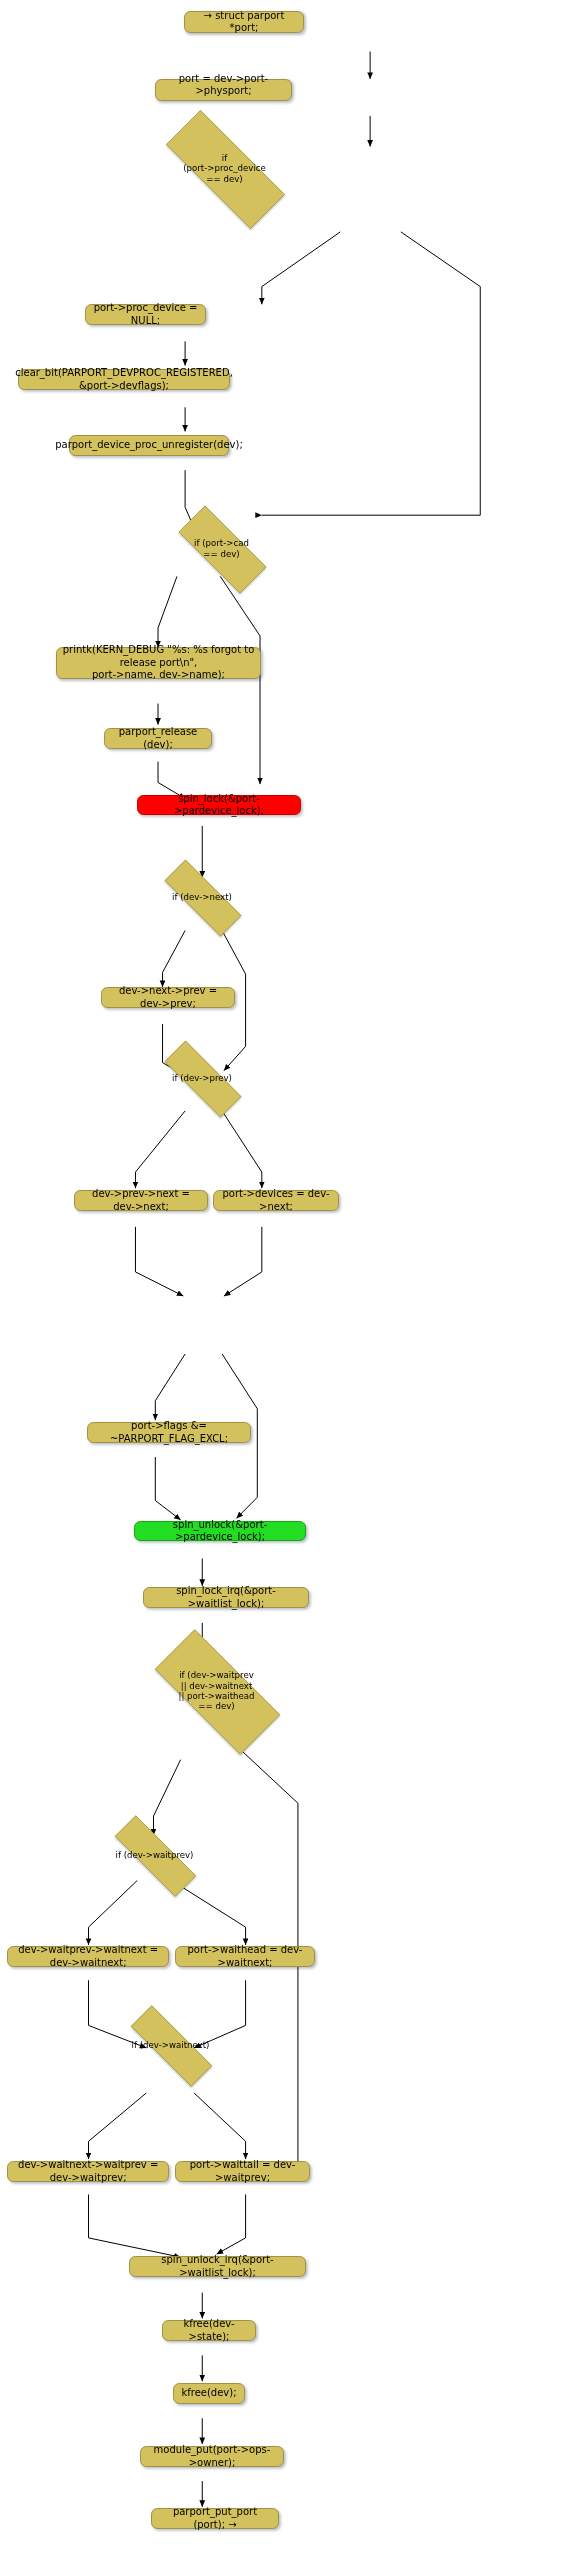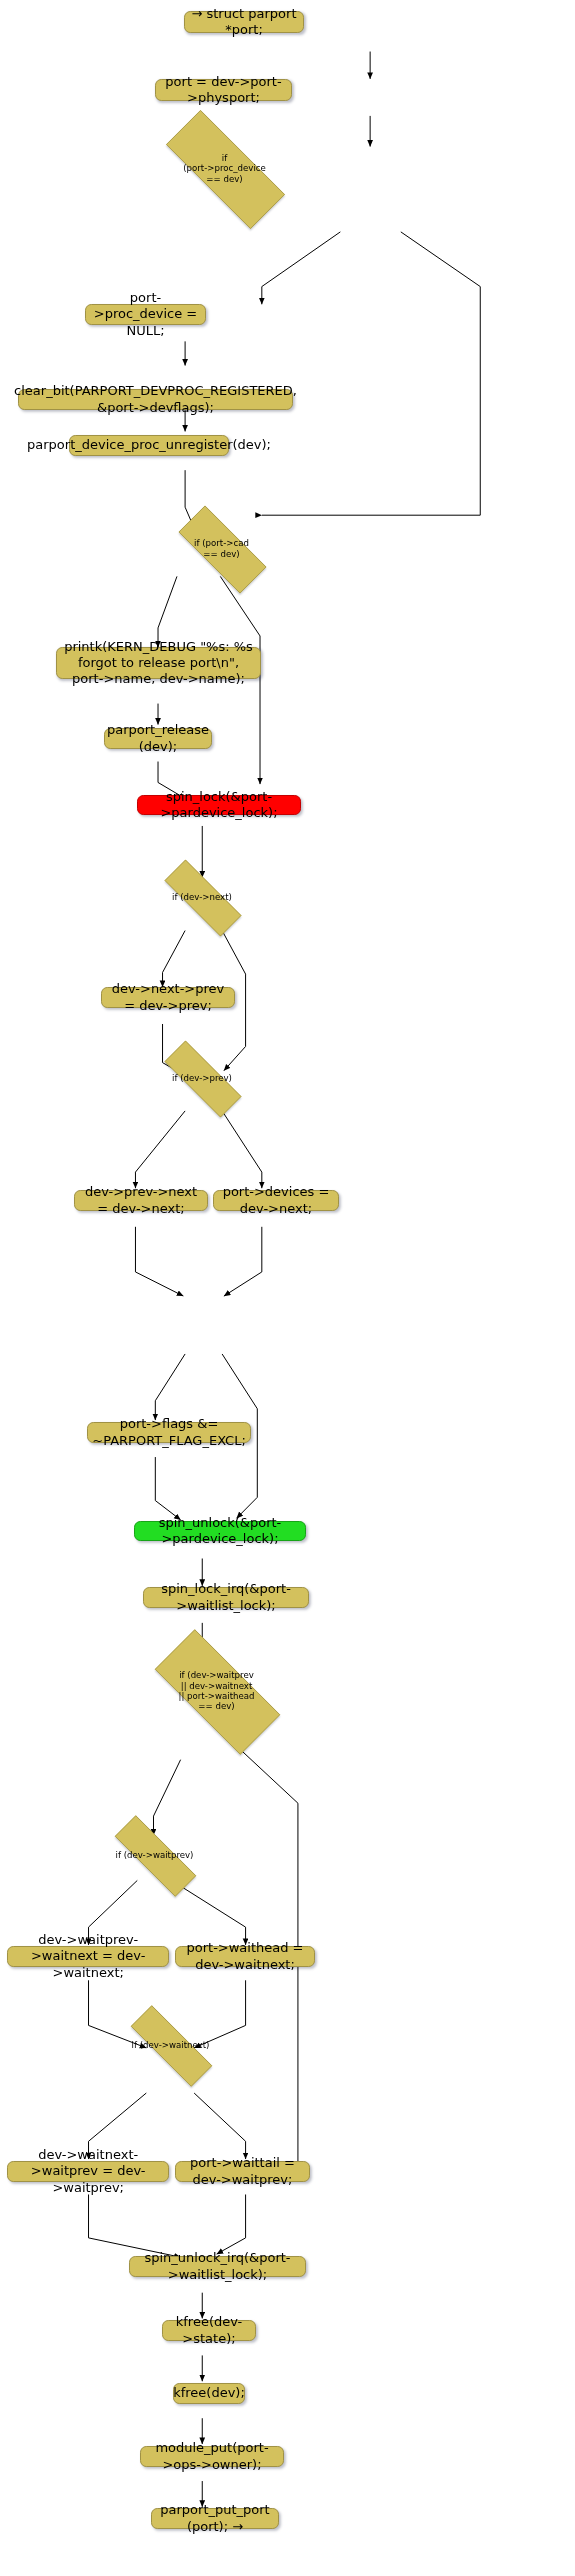--- a/index.html
+++ b/index.html
@@ -31,21 +31,21 @@
     text-align: center;
     color: #000000;
     z-index: 5;
   }
   
   .box {
     background: #D3C15D;
     border: 0.9px solid #A09245;
     border-radius: 6.3px;
     box-shadow: 1.8px 1.8px 2.7px rgba(20,30,60,0.28);
-    font-size: 13px;
+    font-size: 10px;
     line-height: 1.25;
     padding: 1.8px 5.4px;
     white-space: pre-line;
   }
   .box.red {
     background: #FF0000;
     border: 0.9px solid #C40000;
   }
   .box.green {
     background: #22DD22;
@@ -164,36 +164,36 @@
       <path d="M224.0,2679.2 L224.0,2707.7"></path>
 
       <path d="M224.0,2748.8 L224.0,2777.3"></path>
     </g>
   </svg>
 
   <div class="node box" style="left: 184px; top: 11.3px; width: 120px; height: 21.7px;">
     <span>→ struct parport *port;</span>
   </div>
 
-  <div class="node box" style="left: 155px; top: 79px; width: 137px; height: 21.7px;">
+  <div class="node box" style="left: 155px; top: 79px; width: 137px; height: 21.7px; align-items: flex-end;">
     <span>port = dev-&gt;port-&gt;physport;</span>
   </div>
 
   <div class="node diamond" style="left: 141px; top: 135px; width: 167px; height: 67px;">
     <div class="dshape"></div>
     <span class="dlabel">if
 (port-&gt;proc_device
 == dev)</span>
   </div>
 
   <div class="node box" style="left: 85px; top: 304px; width: 121px; height: 21px;">
     <span>port-&gt;proc_device = NULL;</span>
   </div>
 
-  <div class="node box" style="left: 18px; top: 389px; width: 275px; height: 21px;">
+  <div class="node box" style="left: 18px; top: 369px; width: 212px; height: 21px;">
     <span>clear_bit(PARPORT_DEVPROC_REGISTERED, &amp;port-&gt;devflags);</span>
   </div>
 
   <div class="node box" style="left: 69px; top: 435px; width: 160px; height: 21px;">
     <span>parport_device_proc_unregister(dev);</span>
   </div>
 
   <div class="node diamond" style="left: 161px; top: 523px; width: 121px; height: 51px;">
     <div class="dshape"></div>
     <span class="dlabel">if (port-&gt;cad

